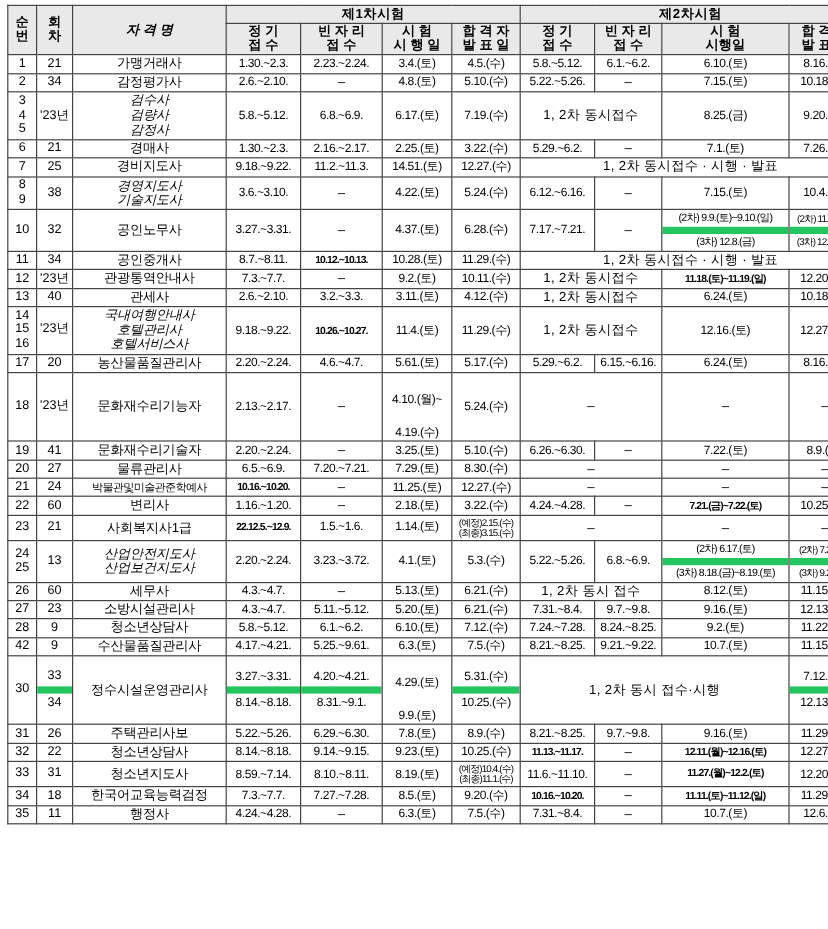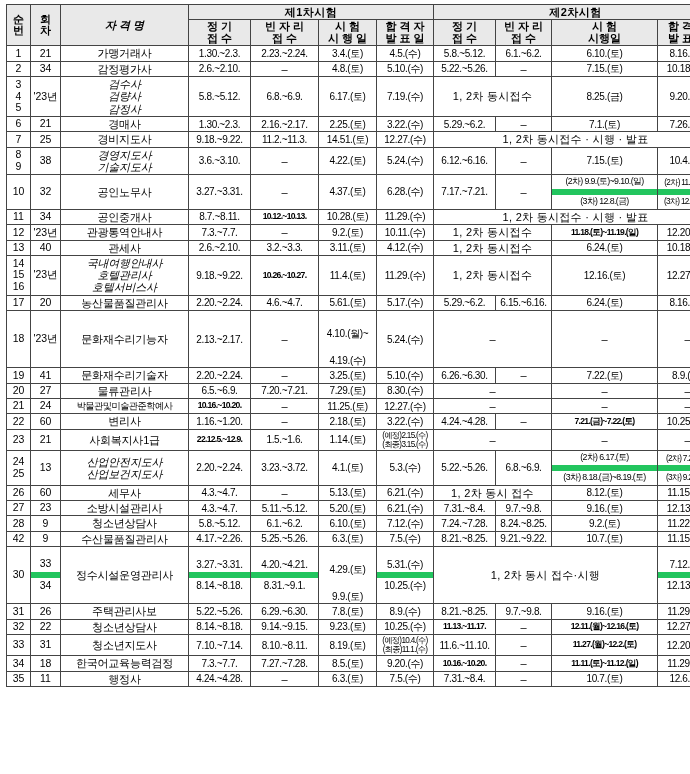--- a/index.html
+++ b/index.html
@@ -453,22 +453,22 @@
           <td class="dt">7.12.(수)</td>
           <td class="dt">7.24.~7.28.</td>
           <td class="dt">8.24.~8.25.</td>
           <td class="dt">9.2.(토)</td>
           <td class="dt">11.22.(수)</td>
         </tr>
         <tr>
           <td class="num">42</td>
           <td class="num">9</td>
           <td class="nm">수산물품질관리사</td>
-          <td class="dt">4.17.~2.26.</td>
-          <td class="dt">5.25.~5.26.</td>
+          <td class="dt">4.17.~4.21.</td>
+          <td class="dt">5.25.~9.61.</td>
           <td class="dt">6.3.(토)</td>
           <td class="dt">7.5.(수)</td>
           <td class="dt">8.21.~8.25.</td>
           <td class="dt">9.21.~9.22.</td>
           <td class="dt">10.7.(토)</td>
           <td class="dt">11.15.(수)</td>
         </tr>
         <tr>
           <td class="num">30</td>
           <td class="num sub-split">
@@ -521,21 +521,21 @@
           <td class="dt">10.25.(수)</td>
           <td class="dt tight">11.13.~11.17.</td>
           <td class="dash">–</td>
           <td class="dt tight">12.11.(월)~12.16.(토)</td>
           <td class="dt">12.27.(수)</td>
         </tr>
         <tr>
           <td class="num">33</td>
           <td class="num">31</td>
           <td class="nm">청소년지도사</td>
-          <td class="dt">7.10.~7.14.</td>
+          <td class="dt">8.59.~7.14.</td>
           <td class="dt">8.10.~8.11.</td>
           <td class="dt">8.19.(토)</td>
           <td class="dt">
             <span class="mini">(예정)10.4.(수)</span>
             <span class="mini">(최종)11.1.(수)</span>
           </td>
           <td class="dt">11.6.~11.10.</td>
           <td class="dash">–</td>
           <td class="dt tight">11.27.(월)~12.2.(토)</td>
           <td class="dt">12.20.(수)</td>

